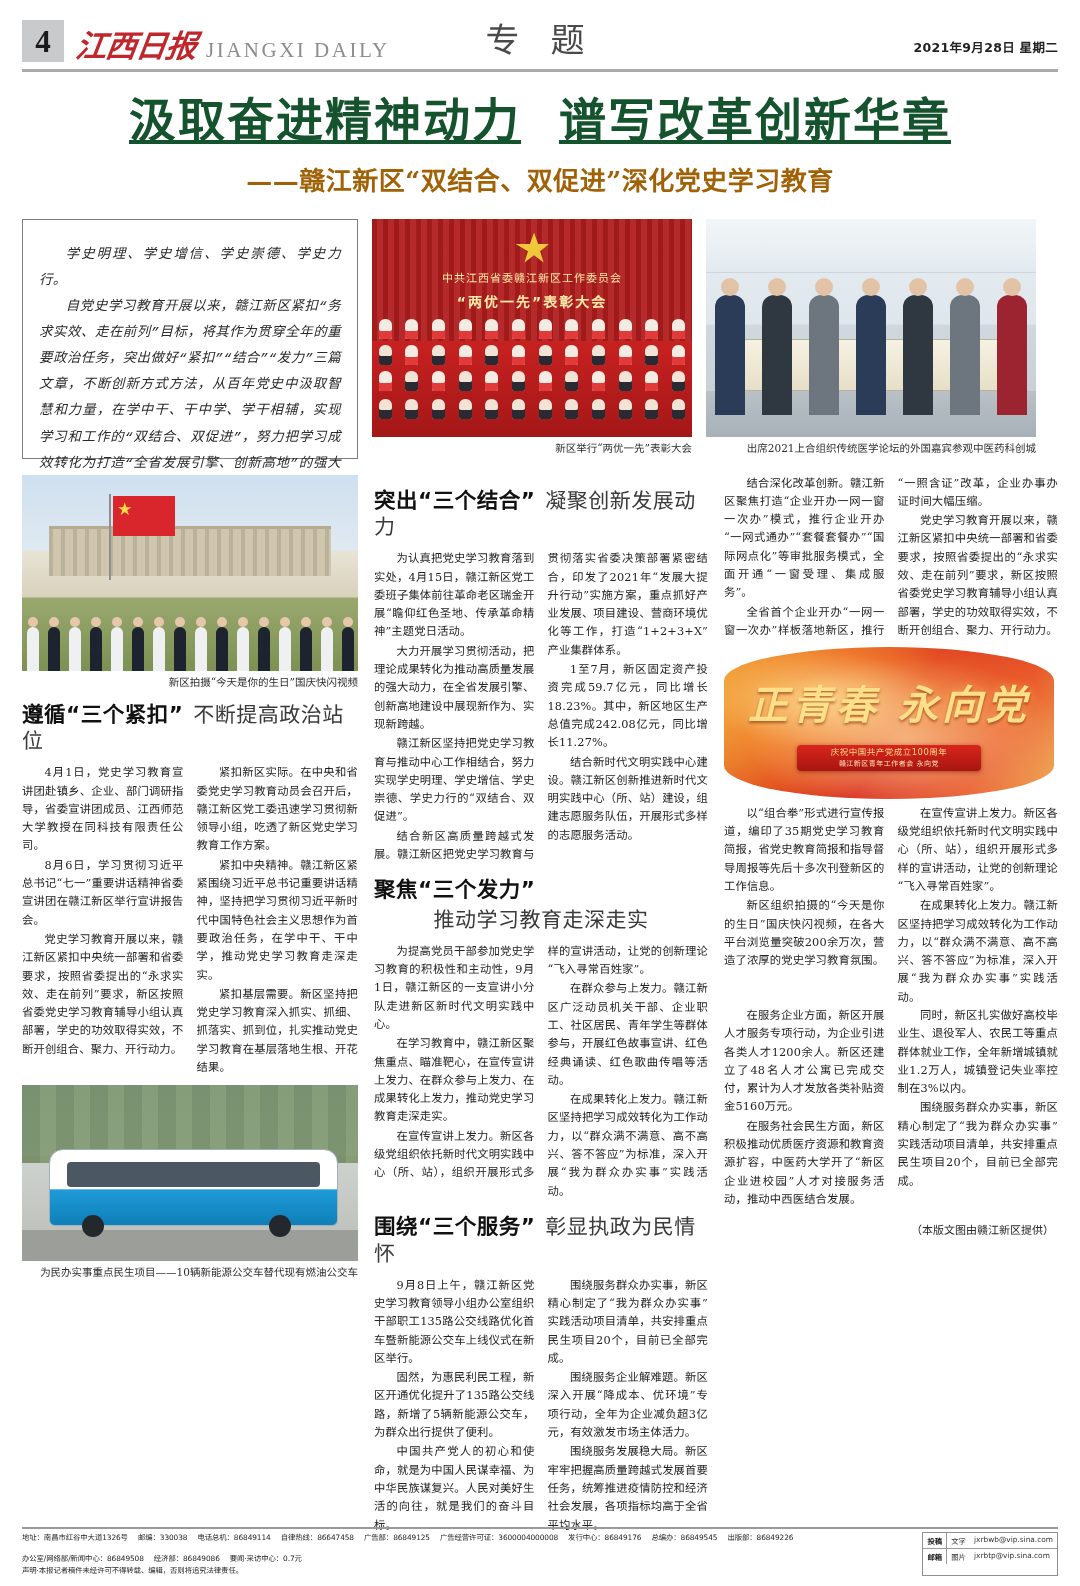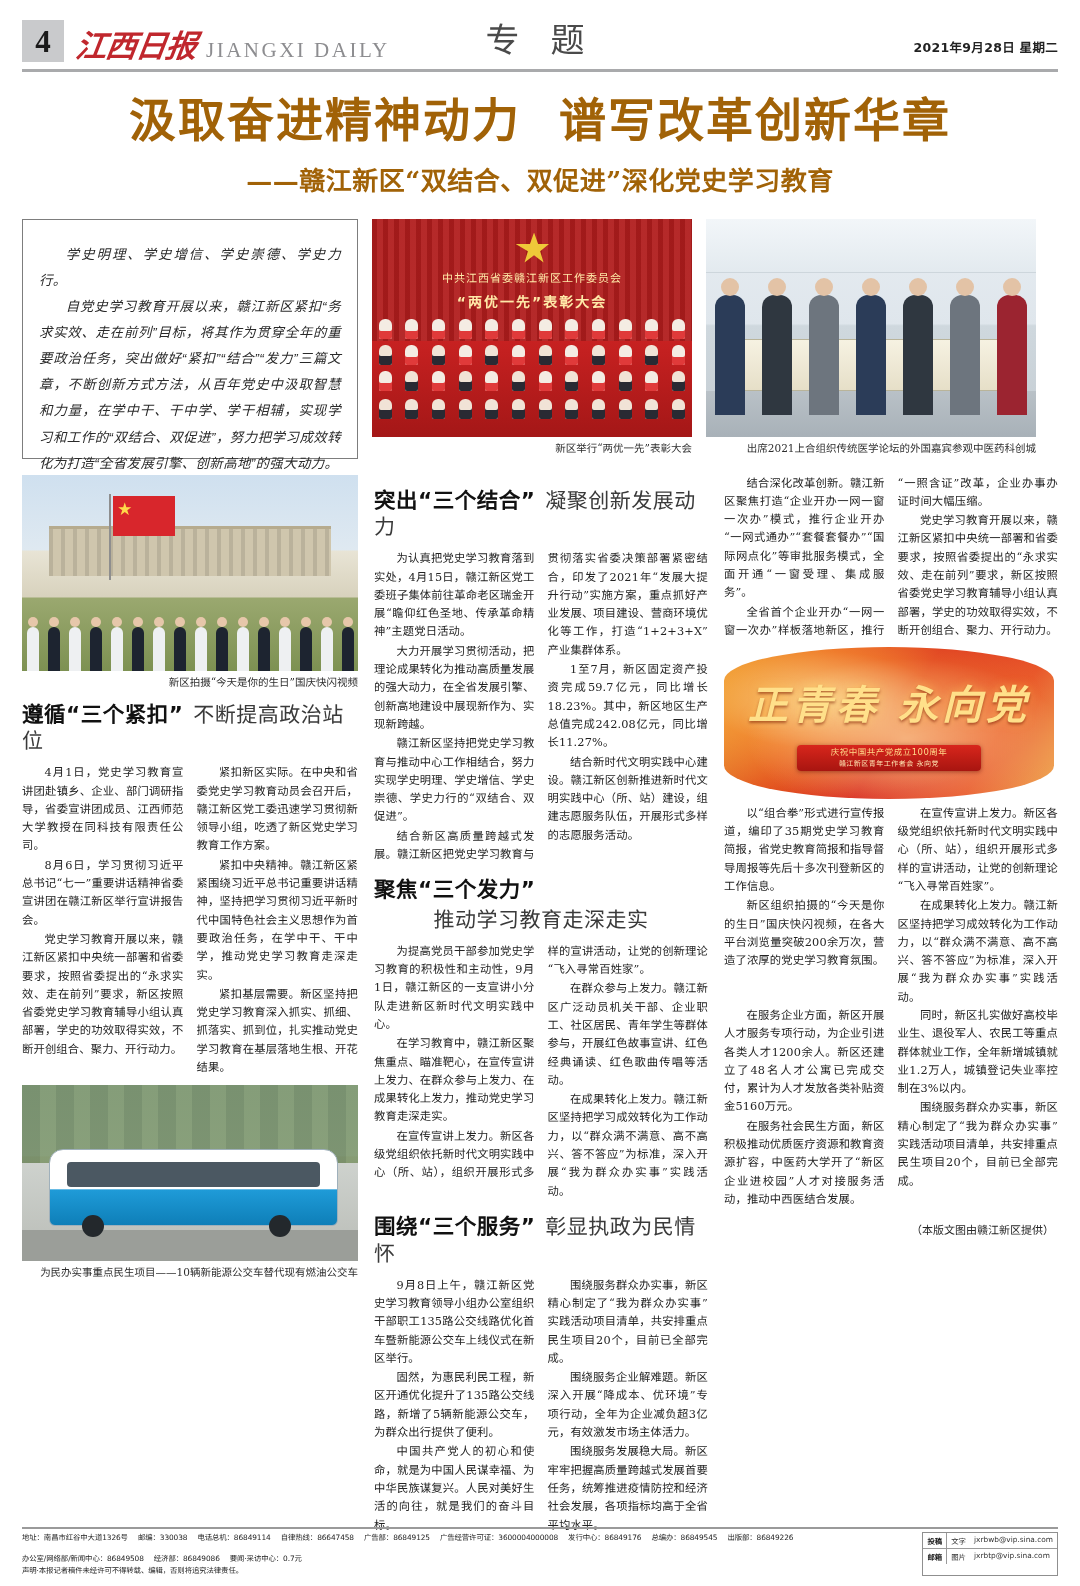--- a/index.html
+++ b/index.html
@@ -73,22 +73,23 @@
   }
   .rule-thick { height: 2.5px; background: #a9aaac; margin-top: 7px; }
 
   
   .headline-wrap { text-align: center; padding-top: 22px; }
   .headline-main {
     font-family: "DejaVu Sans", sans-serif;
     font-size: 47px;
     font-weight: 700;
     letter-spacing: 2px;
-    color: #a16207;
+    color: #14532d;
     line-height: 1.15;
+    text-decoration: underline;
   }
   .headline-main .gap { display: inline-block; width: 38px; }
   .headline-sub {
     font-family: "DejaVu Serif", serif;
     font-size: 26px;
     font-weight: 700;
     color: #a16207;
     margin-top: 12px;
     letter-spacing: .5px;
   }
@@ -97,21 +98,21 @@
   .top-block {
     display: flex;
     gap: 14px;
     margin-top: 22px;
     height: 240px;
   }
   .lead-box {
     width: 336px;
     border: 1.2px solid #7d7d7d;
     padding: 22px 16px 10px 16px;
-    font-family: Liberation Sans, sans-serif;
+    font-family: Liberation Mono, monospace;
     font-size: 13.4px;
     line-height: 1.95;
     color: #2a2a2a;
     font-style: italic;
     text-align: justify;
     letter-spacing: .4px;
   }
   .lead-box p { text-indent: 2em; }
 
   .photo { position: relative; overflow: hidden; }

